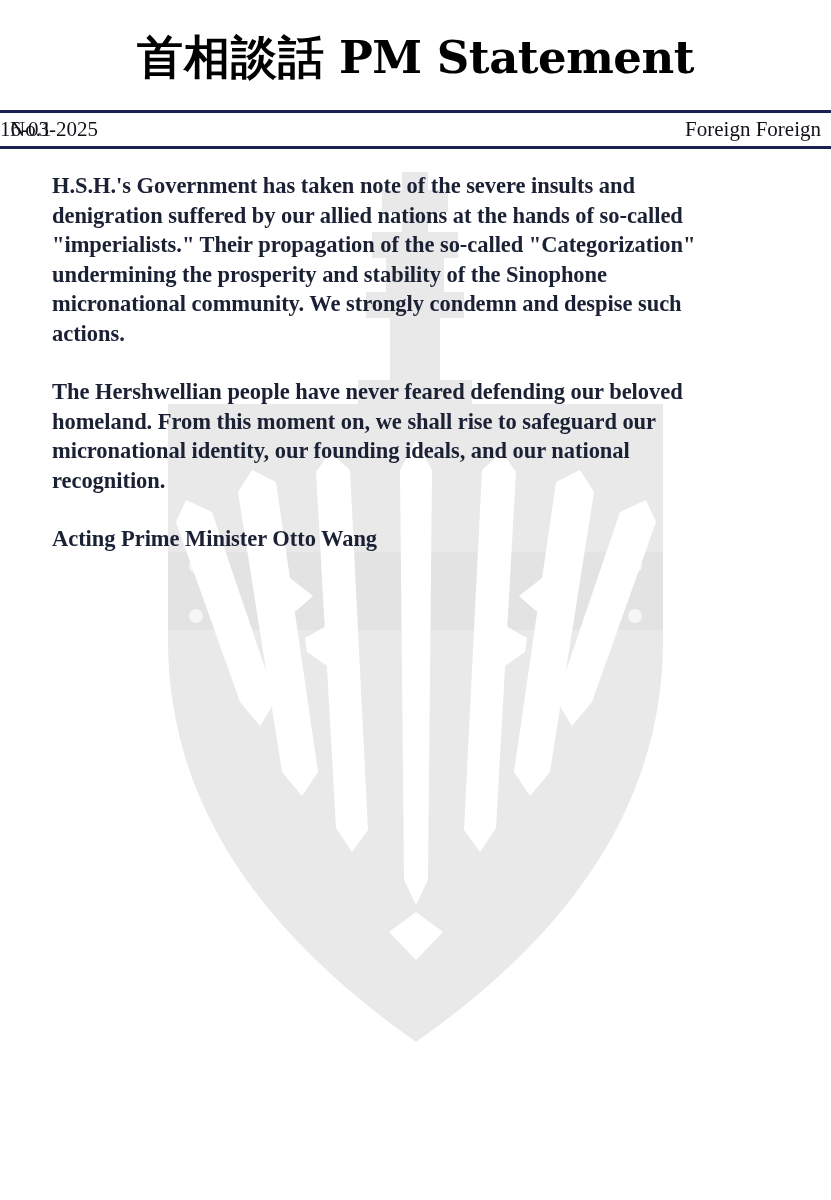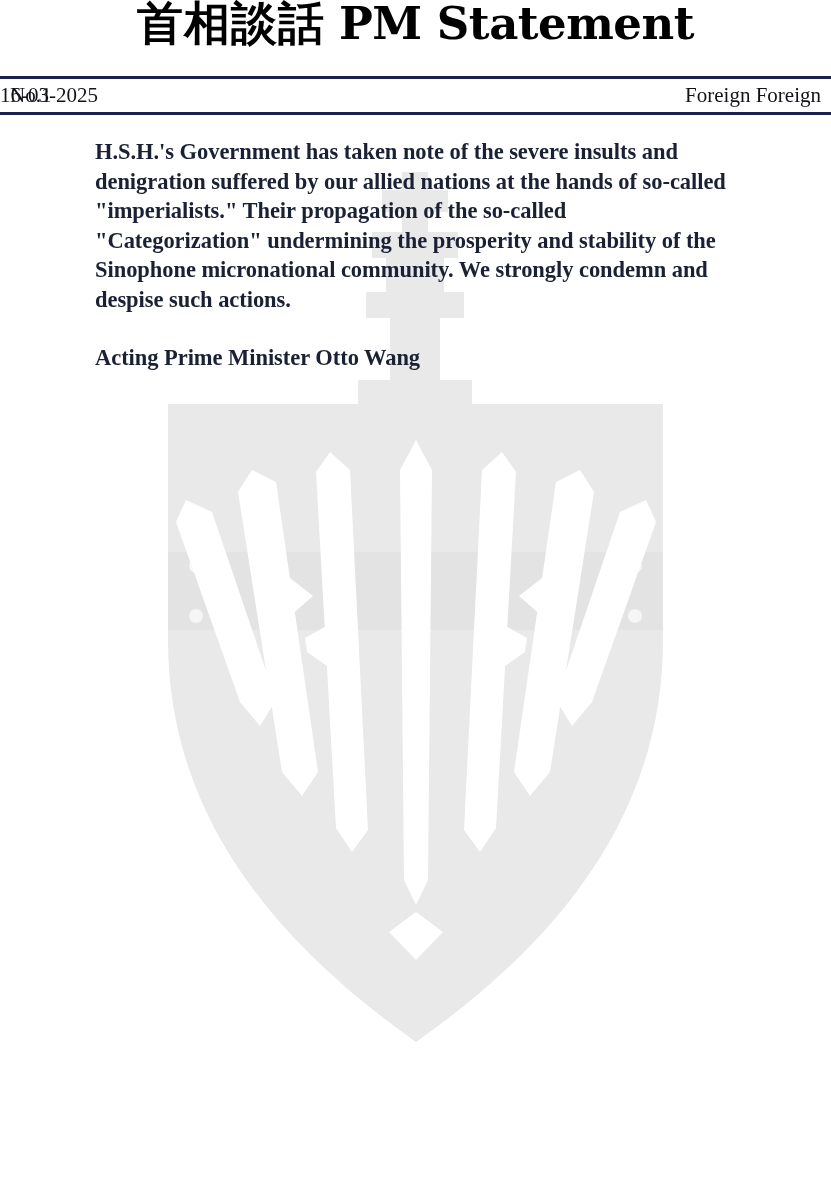--- a/index.html
+++ b/index.html
@@ -25,20 +25,21 @@
     height: 1200px;
     z-index: 0;
     pointer-events: none;
   }
 
   
   #masthead {
     position: relative;
     z-index: 2;
     text-align: center;
+    padding-top: 34px;
     line-height: 1;
   }
   #masthead .mast-inner {
     display: inline-block;
     white-space: nowrap;
   }
   .mast-cjk {
     font-family: "DejaVu Serif", "Liberation Serif", serif;
     font-size: 46px;
     font-weight: 700;
@@ -81,21 +82,21 @@
     white-space: nowrap;
   }
   .strip-left  { left: 10px; }
   .strip-center{ left: 0; right: 0; text-align: left; }
   .strip-right { right: 10px; }
 
   
   #body-area {
     position: relative;
     z-index: 2;
-    padding: 22px 96px 0 95px;
+    padding: 22px 96px 0 52px;
   }
   .para {
     font-family: "Liberation Serif", "DejaVu Serif", serif;
     font-weight: 700;
     font-size: 22.5px;
     line-height: 29.5px;
     color: #1b2134;
     margin: 0 0 29px 0;
     text-align: left;
     letter-spacing: -0.05px;
@@ -165,14 +166,15 @@
 <div id="header-strip">
   <div class="strip-row">
     <span class="strip-cell strip-left">No.1</span>
     <span class="strip-cell strip-center">16-03-2025</span>
     <span class="strip-cell strip-right">Foreign Foreign</span>
   </div>
 </div>
 
 <div id="body-area">
   <p class="para">H.S.H.'s Government has taken note of the severe insults and denigration suffered by our allied nations at the hands of so-called "imperialists." Their propagation of the so-called "Categorization" undermining the prosperity and stability of the Sinophone micronational community. We strongly condemn and despise such actions.</p>
+  <p class="para">The Hershwellian people have never feared defending our beloved homeland. From this moment on, we shall rise to safeguard our micronational identity, our founding ideals, and our national recognition.</p>
   <p class="para signature">Acting Prime Minister Otto Wang</p>
 </div>
 
 </body></html>

